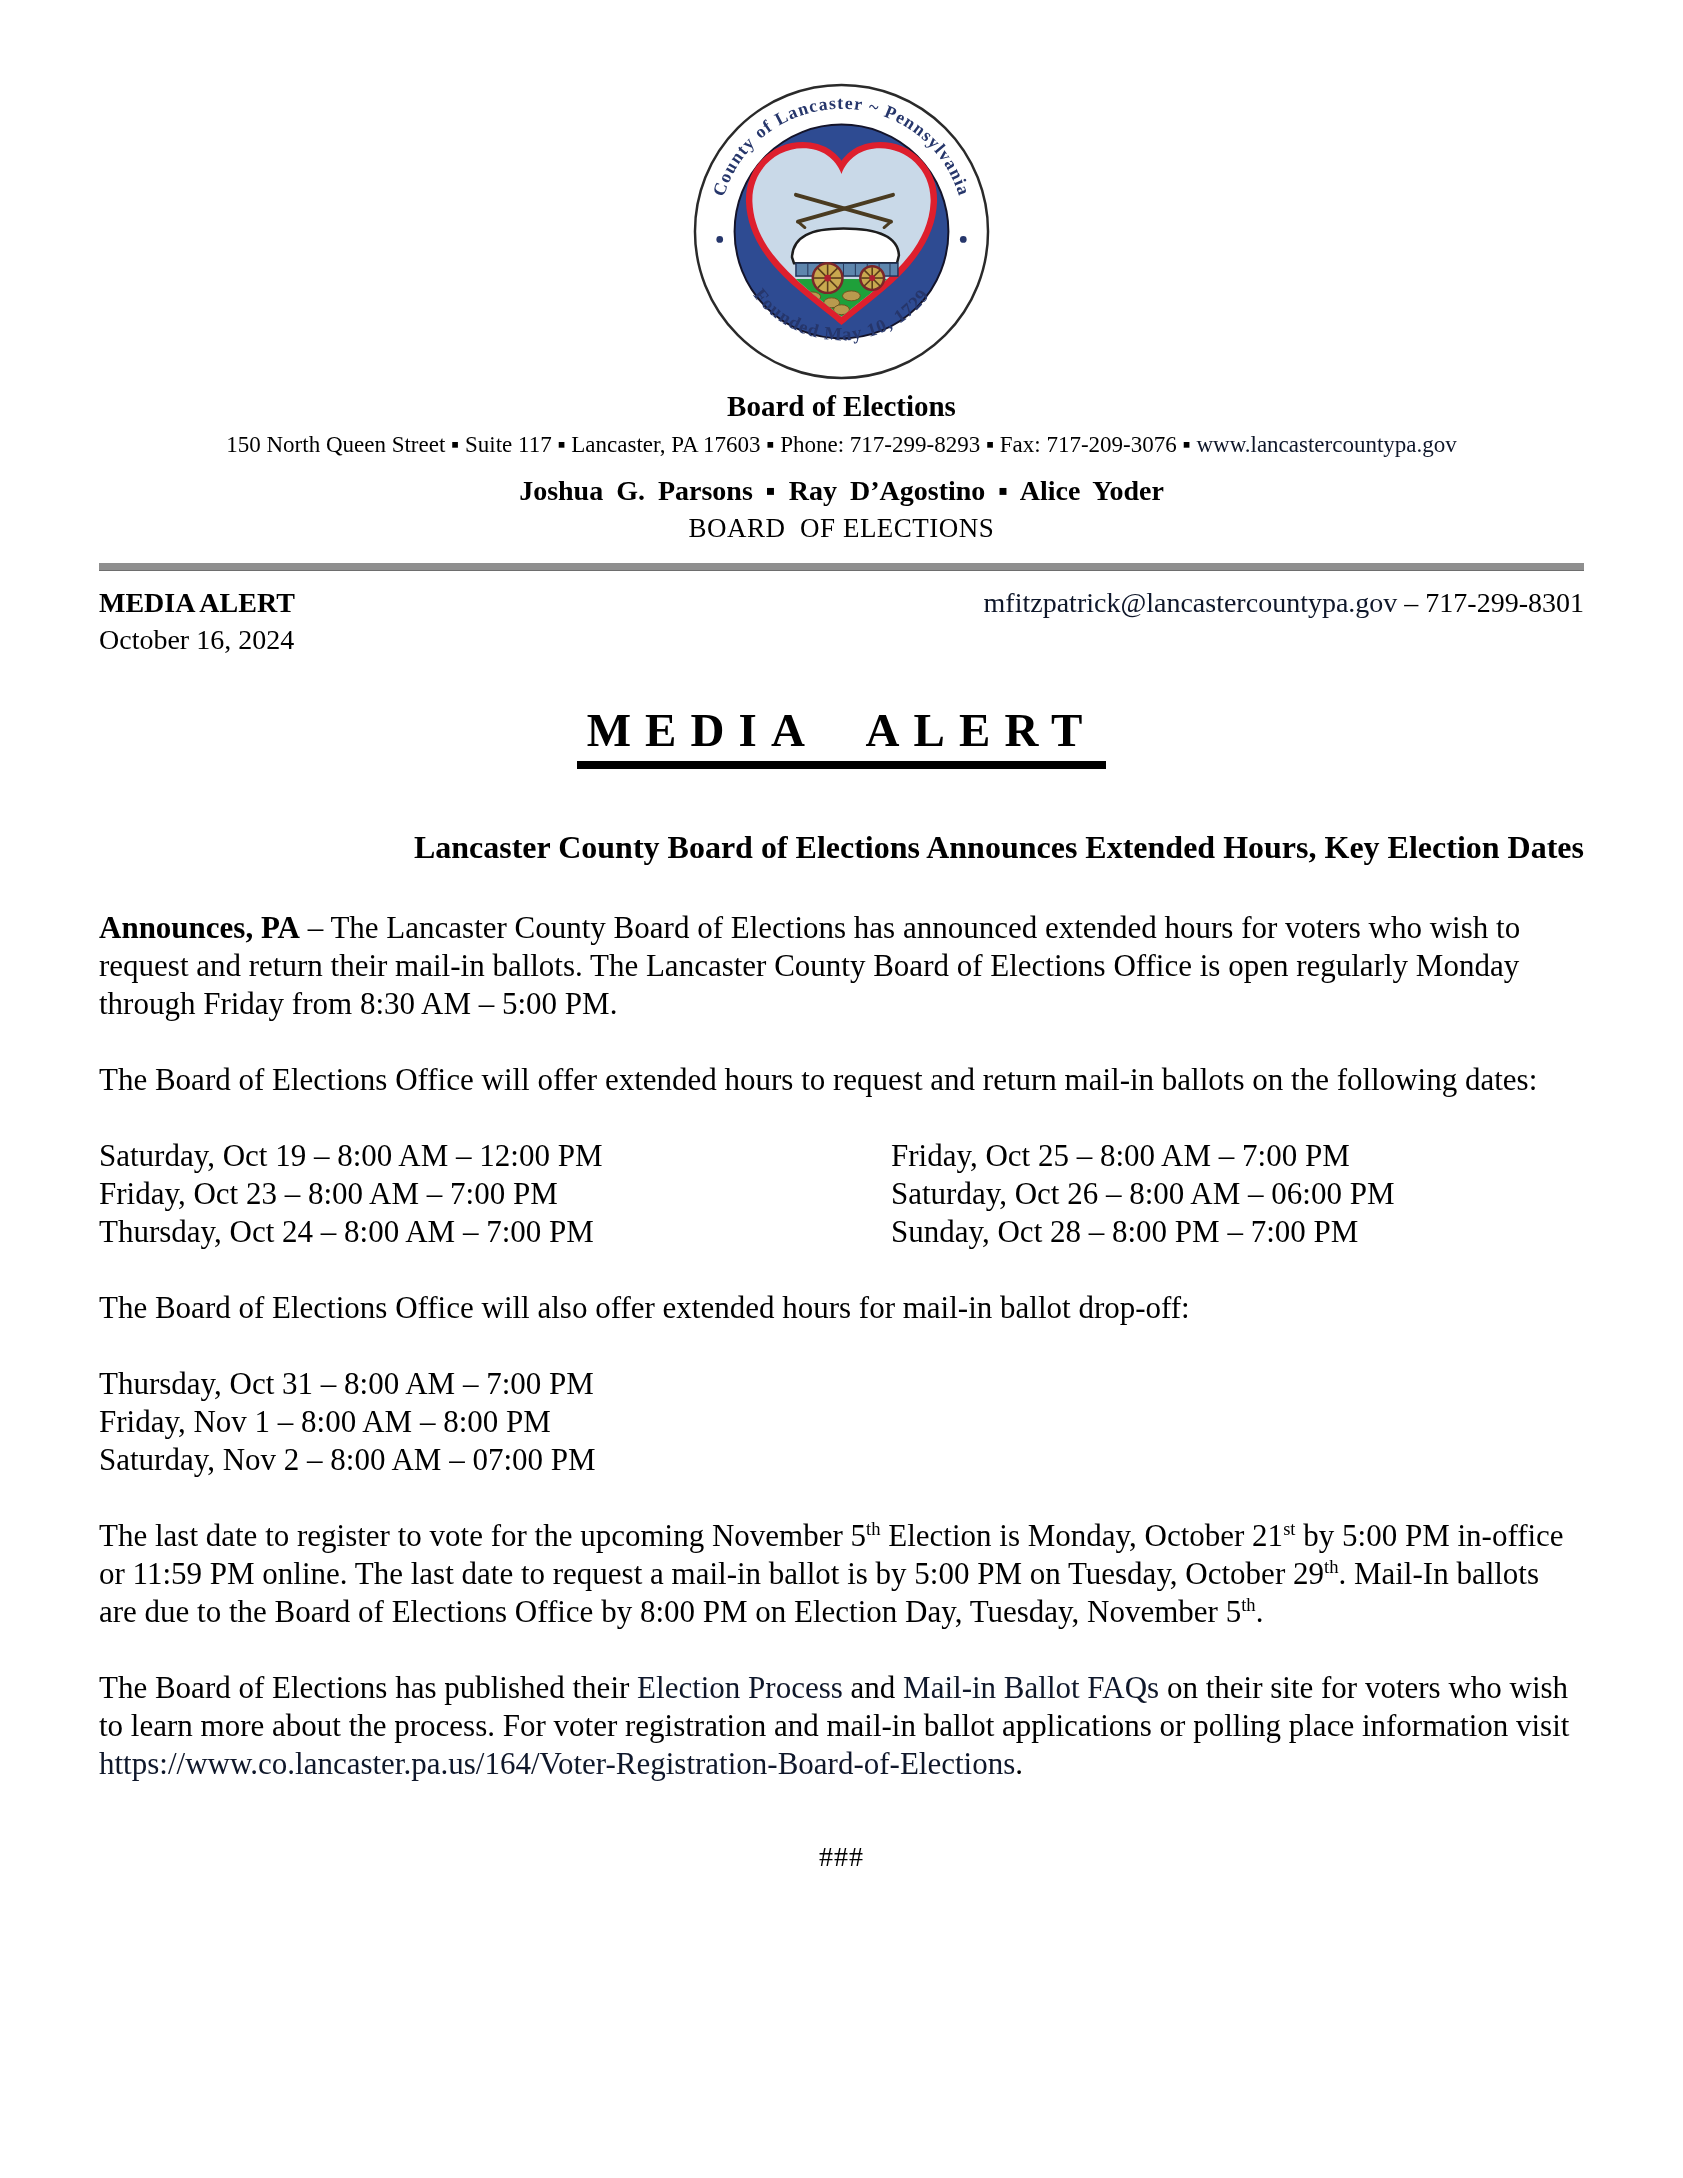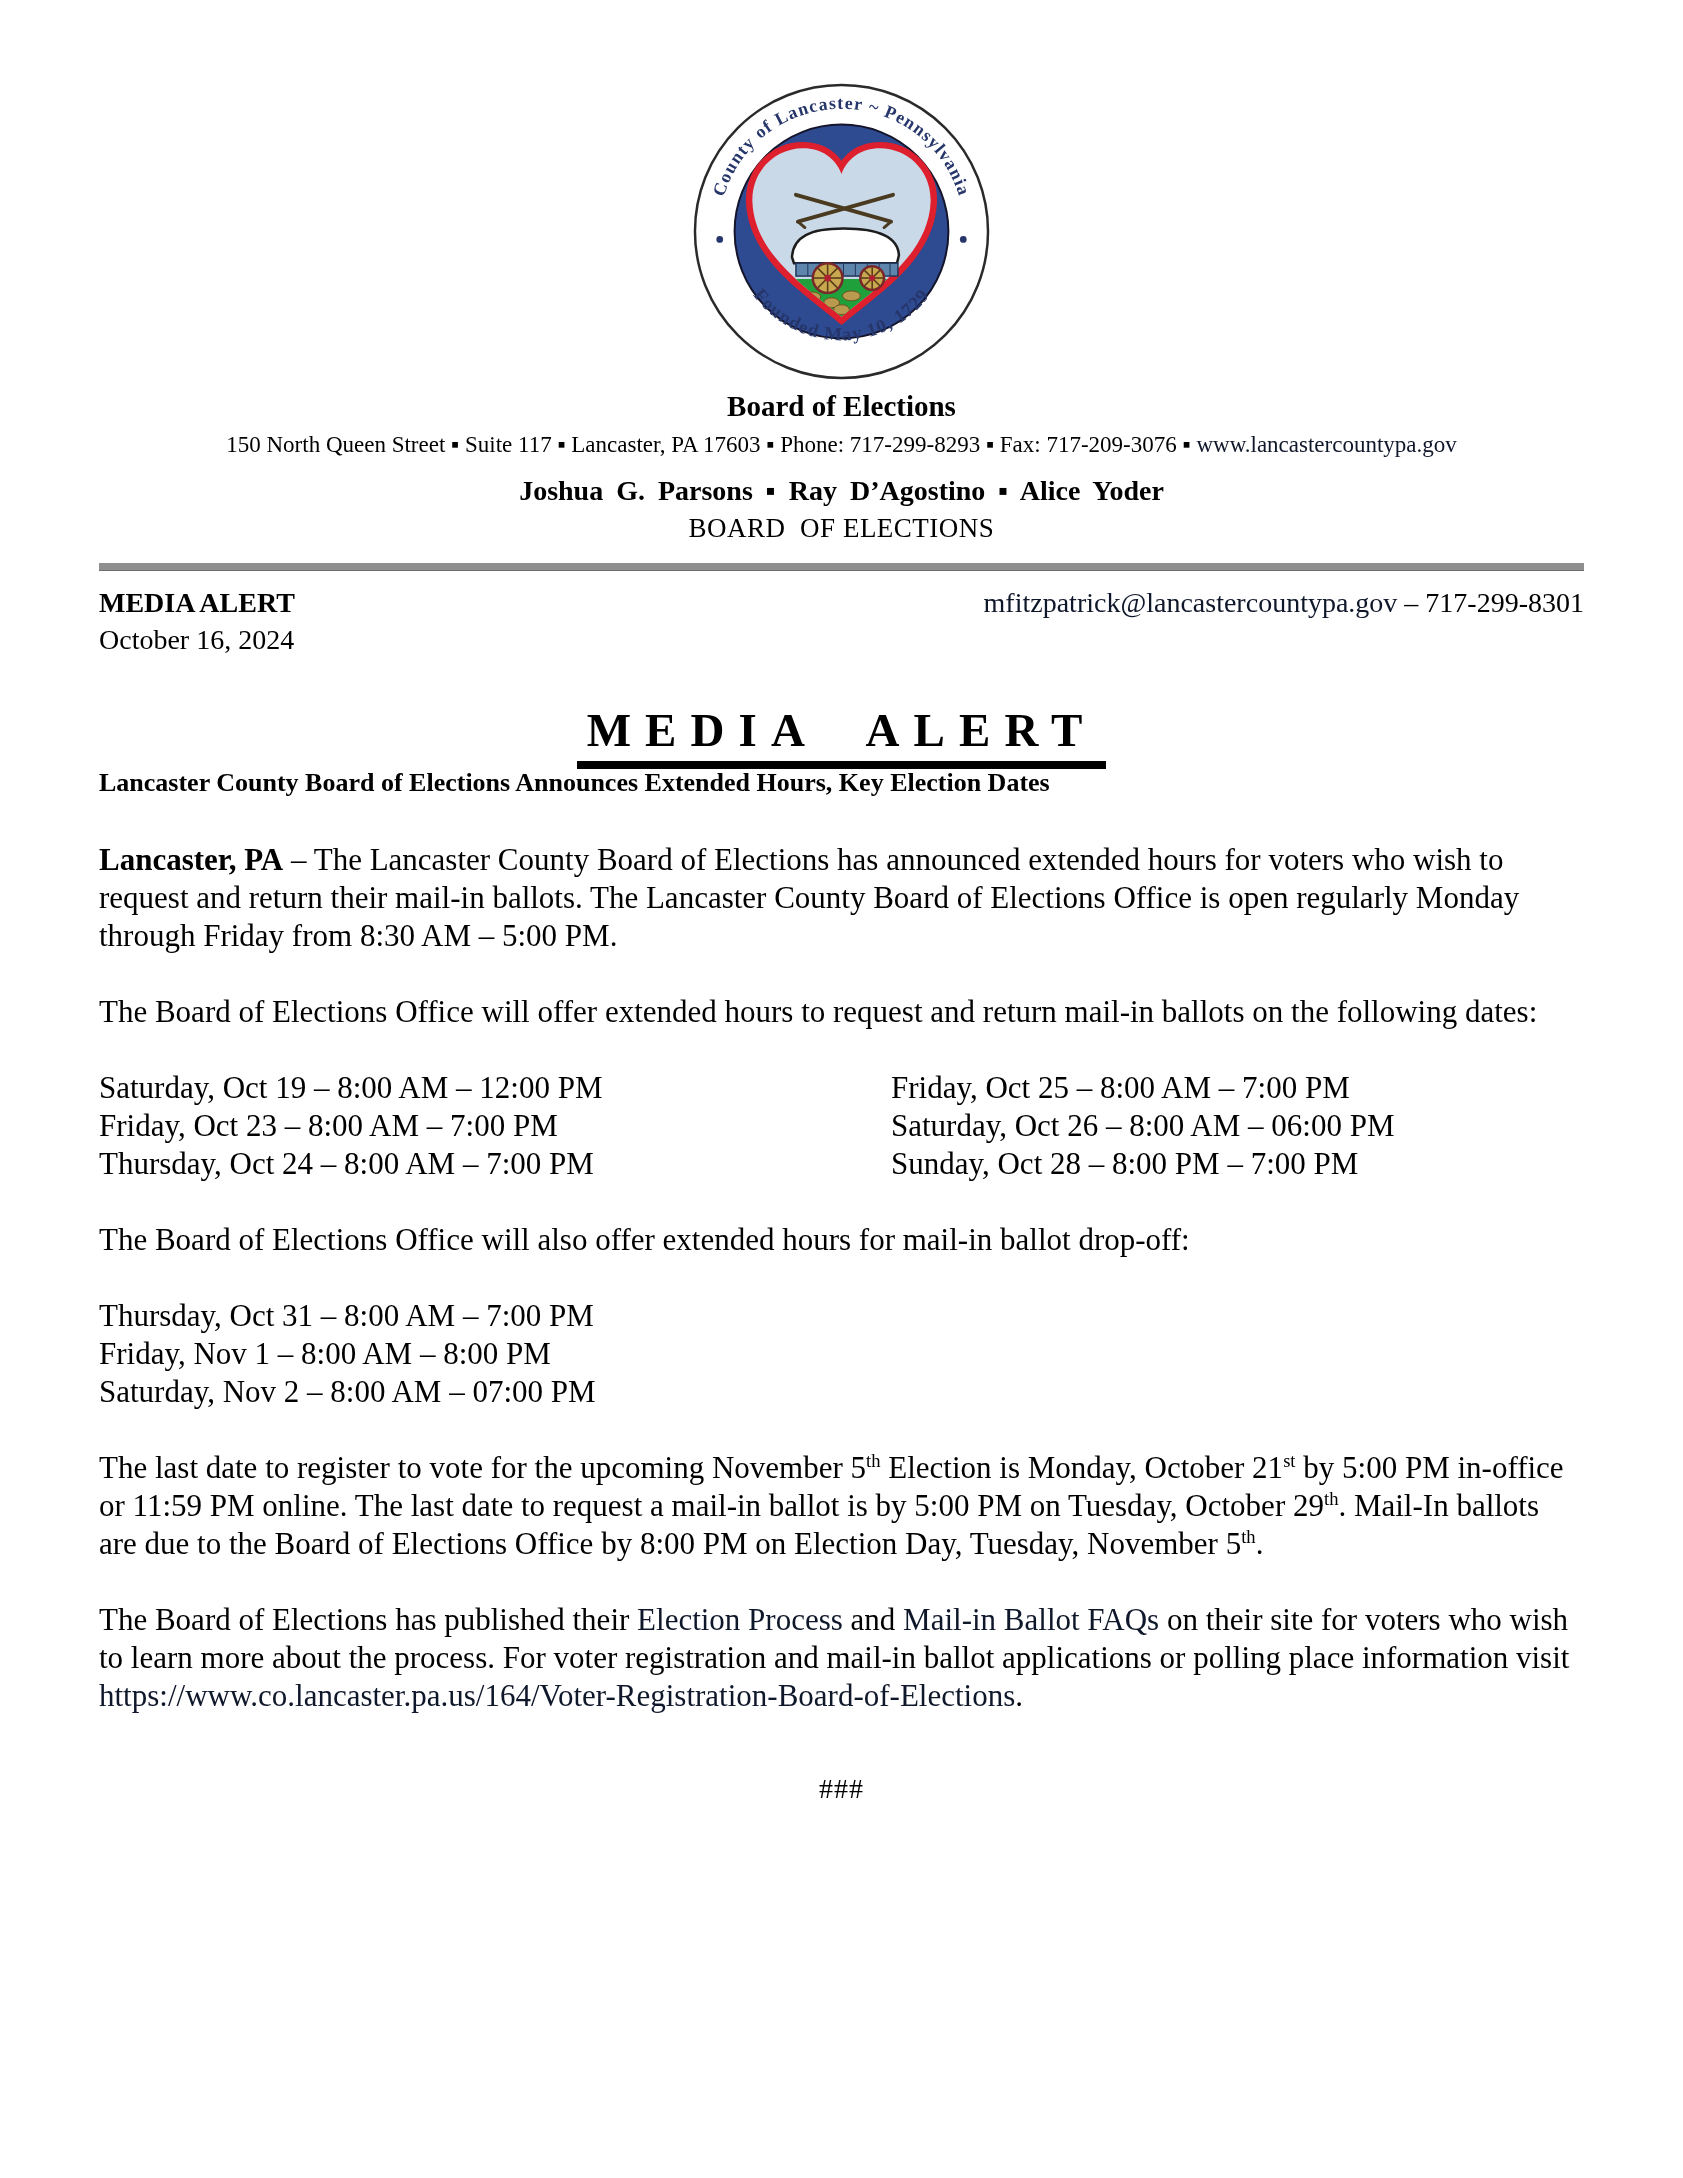--- a/index.html
+++ b/index.html
@@ -36,21 +36,21 @@
   
   .headline-wrap{text-align:center;margin-top:48px;}
   .headline{
     display:inline-block;
     font-size:47px;font-weight:bold;
     letter-spacing:0.30em;word-spacing:0.55em;
     border-bottom:8px solid #000;
     padding:0 10px 5px 10px;
     line-height:1.05;
   }
-  .subtitle{text-align:left;font-size:26px;font-weight:bold;line-height:1.1;}
+  .subtitle{text-align:right;margin-top:61px;font-size:32px;font-weight:bold;line-height:1.1;}
 
   
   .body-copy{margin-top:44px;font-size:31px;line-height:38px;}
   .para{margin:0 0 38px 0;}
   .dates-grid{display:grid;grid-template-columns:792px auto;margin:0 0 38px 0;}
   .dates-grid div{line-height:38px;}
   .plain-list div{line-height:38px;}
   .plain-list{margin:0 0 38px 0;}
   sup{font-size:60%;line-height:0;}
   a.lnk{color:#0f172a;cursor:pointer;}
@@ -157,21 +157,21 @@
       </div>
     </div>
 
     <div class="headline-wrap">
       <span class="headline">MEDIA ALERT</span>
     </div>
     <div class="subtitle">Lancaster County Board of Elections Announces Extended Hours, Key Election Dates</div>
 
     <div class="body-copy">
 
-      <p class="para"><span class="b">Lancaster, PA</span><span> – The Lancaster County Board of Elections has announced extended hours for voters who wish to request and return their mail-in ballots. The Lancaster County Board of Elections Office is open regularly Monday through Friday from 8:30 AM – 5:00 PM.</span></p>
+      <p class="para"><span class="b">Announces, PA</span><span> – The Lancaster County Board of Elections has announced extended hours for voters who wish to request and return their mail-in ballots. The Lancaster County Board of Elections Office is open regularly Monday through Friday from 8:30 AM – 5:00 PM.</span></p>
 
       <p class="para">The Board of Elections Office will offer extended hours to request and return mail-in ballots on the following dates:</p>
 
       <div class="dates-grid">
         <div>Saturday, Oct 19 – 8:00 AM – 12:00 PM</div>
         <div>Friday, Oct 25 – 8:00 AM – 7:00 PM</div>
         <div>Friday, Oct 23 – 8:00 AM – 7:00 PM</div>
         <div>Saturday, Oct 26 – 8:00 AM – 06:00 PM</div>
         <div>Thursday, Oct 24 – 8:00 AM – 7:00 PM</div>
         <div>Sunday, Oct 28 – 8:00 PM – 7:00 PM</div>

